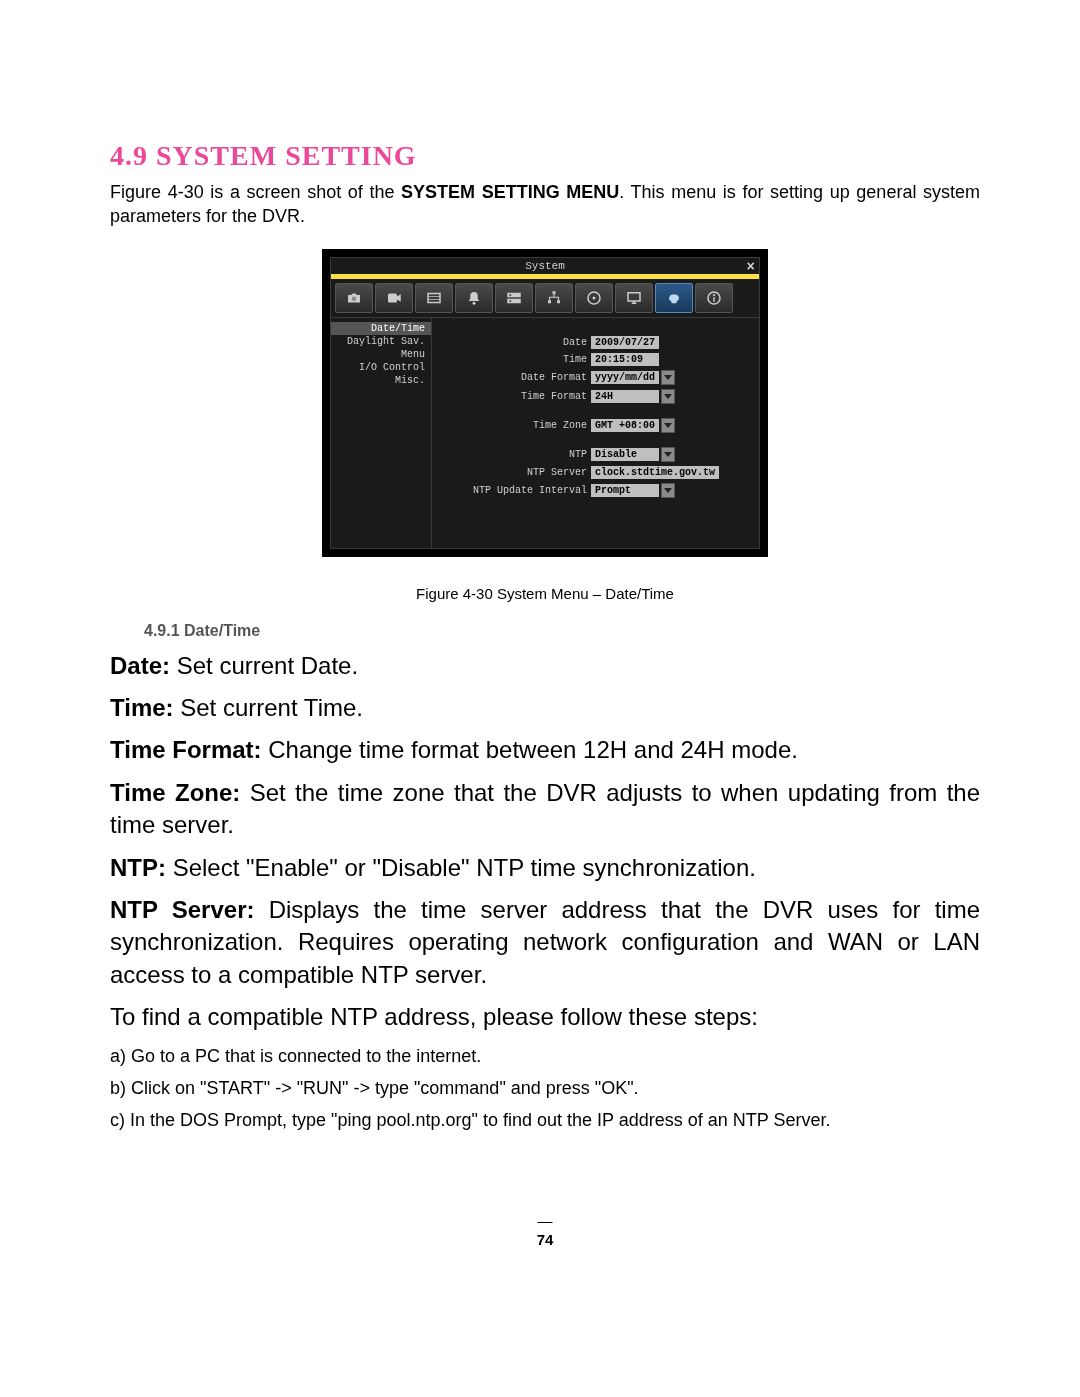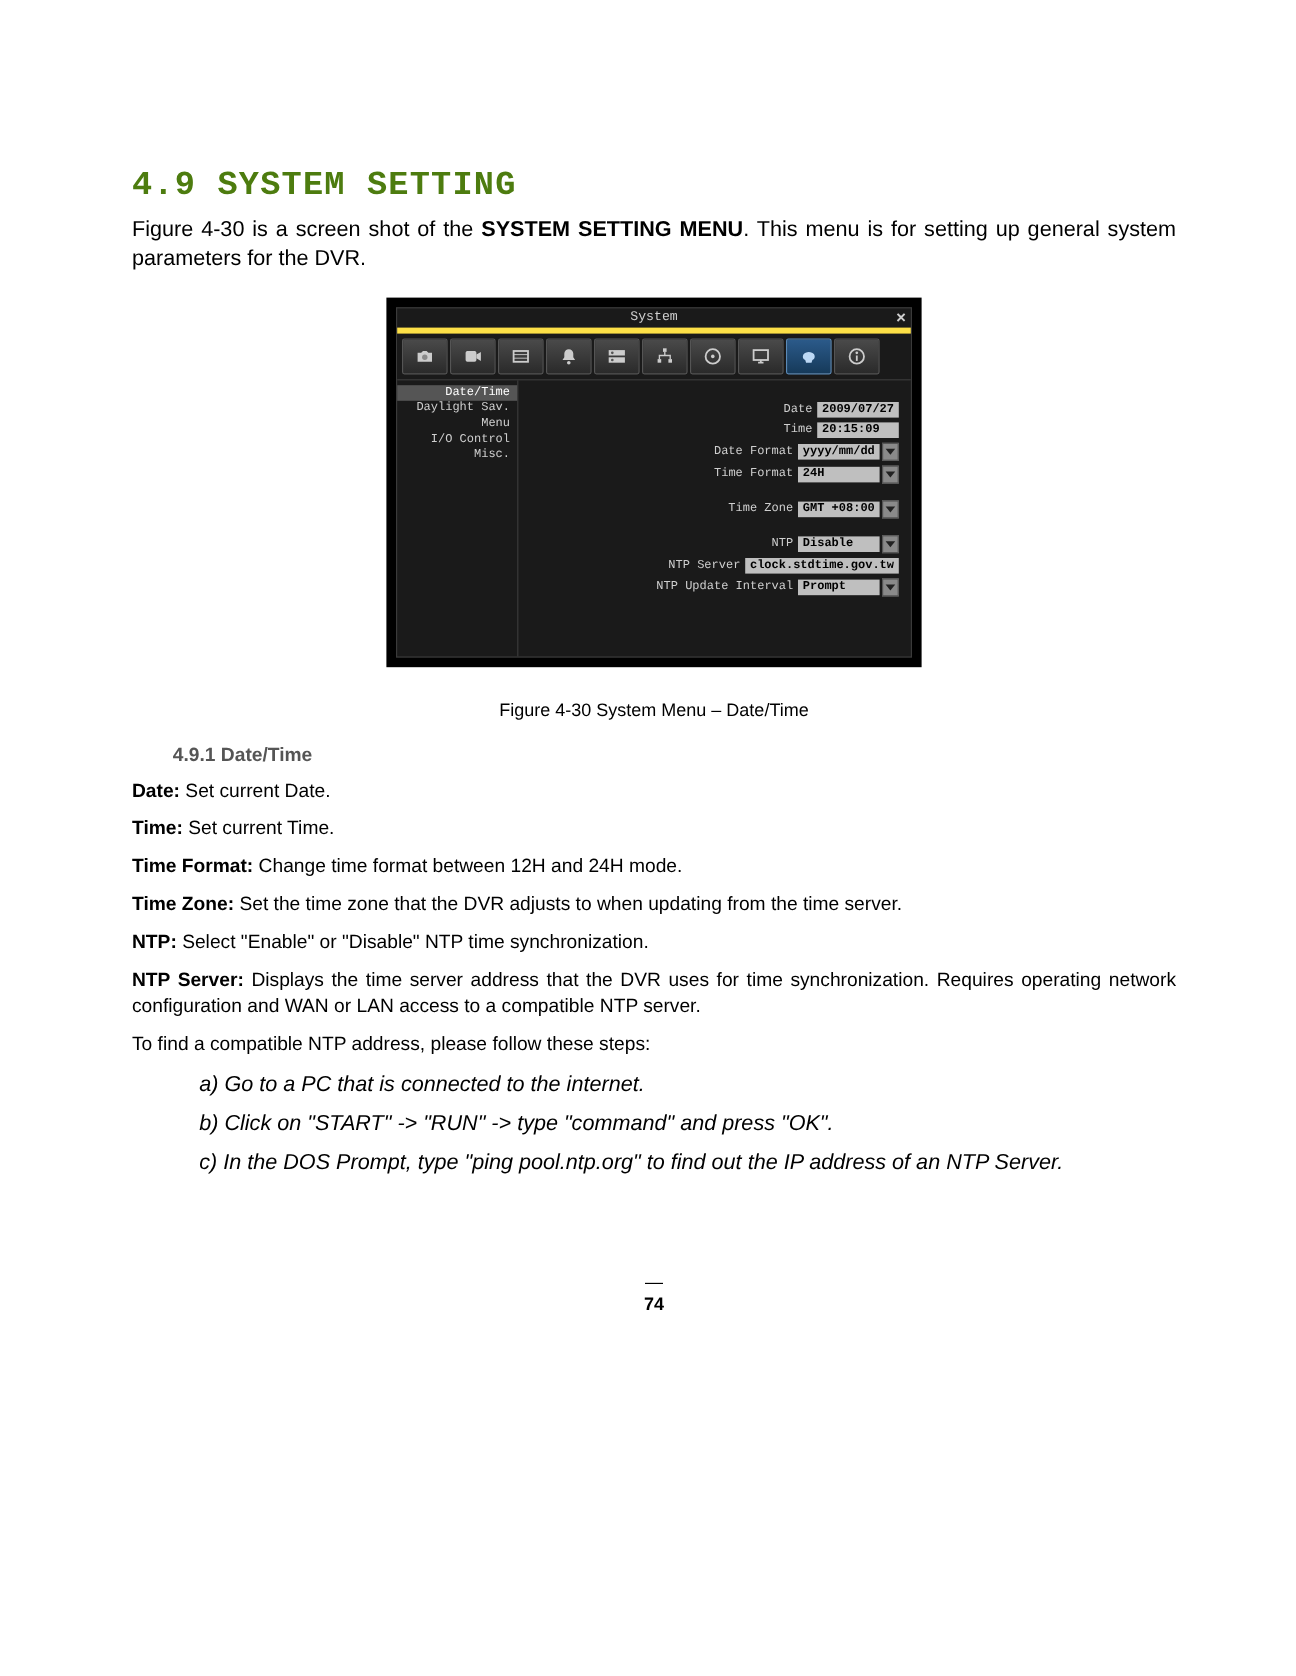--- a/index.html
+++ b/index.html
@@ -9,24 +9,24 @@
     font-family: Arial, Helvetica, sans-serif;
     color: #000;
     width: 1080px;
   }
   .page {
     padding: 140px 100px 60px 110px;
     box-sizing: border-box;
     width: 1080px;
   }
   h1.section {
-    font-family: Liberation Mono, monospace;
+    font-family: Liberation Serif, serif;
     font-weight: bold;
     font-size: 28px;
-    color: #4d7c0f;
+    color: #ec4899;
     letter-spacing: 1px;
     margin: 0 0 8px 0;
   }
   p.intro {
     font-size: 18px;
     line-height: 1.35;
     margin: 0 0 20px 0;
     text-align: justify;
   }
   .figwrap {
@@ -108,21 +108,20 @@
     flex: 1;
     padding: 18px 10px 10px 10px;
     font-family: "Courier New", monospace;
     font-size: 10px;
     color: #cfcfcf;
   }
   .row {
     display: flex;
     align-items: center;
     margin-bottom: 4px;
-    justify-content: flex-end;
   }
   .row .lbl {
     width: 145px;
     text-align: right;
     padding-right: 4px;
     white-space: nowrap;
   }
   .row .val {
     background: #bfbfbf;
     color: #000;
@@ -153,28 +152,26 @@
     margin: 28px 0 20px 0;
   }
   h2.subsection {
     font-family: Arial, Helvetica, sans-serif;
     font-weight: bold;
     font-size: 16px;
     color: #555;
     margin: 10px 0 10px 34px;
   }
   p.def {
-    font-size: 16px;
+    font-size: 24px;
     line-height: 1.35;
     margin: 0 0 10px 0;
     text-align: justify;
   }
   .steps {
-    margin-left: 56px;
-    font-style: italic;
   }
   .steps p {
     font-size: 18px;
     line-height: 1.35;
     margin: 0 0 8px 0;
   }
   .pgnum {
     text-align: center;
     font-size: 15px;
     font-weight: bold;

